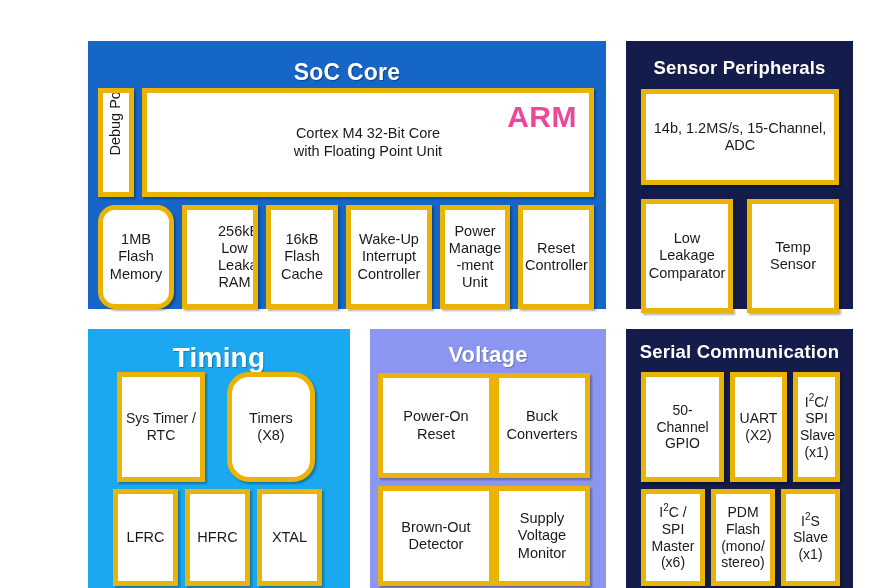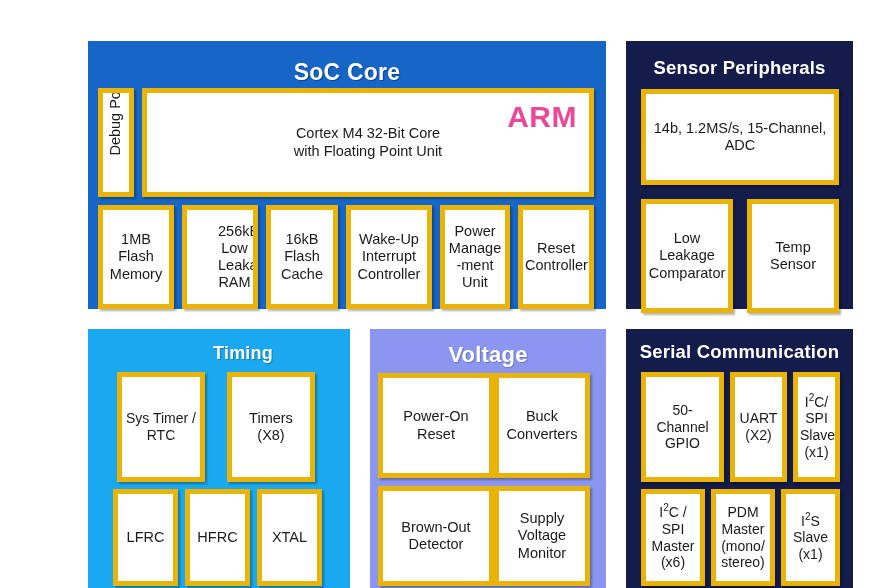--- a/index.html
+++ b/index.html
@@ -127,33 +127,33 @@
 
   
   #panel-timing {
     left: 88px; top: 302px;
     width: 262px; height: 270px;
     background: #1aa8f0;
   }
   #timing-title {
     position: absolute;
     left: 0; top: 15px; width: 100%;
-    font-size: 18px;
+    font-size: 28px;
     text-shadow: 1px 1px 1px rgba(0,0,0,0.28);
-    padding-left: 24px;
   }
   #block-sys-timer {
     left: 29px; top: 43px;
     width: 88px; height: 110px;
     font-size: 14px;
   }
   #block-timers {
     left: 139px; top: 43px;
     width: 88px; height: 110px;
     font-size: 14.5px;
+    border-radius: 22px;
   }
   .timing-row2 { top: 160px; height: 97px; font-size: 14.5px; }
   #block-lfrc  { left: 25px;  width: 65px; }
   #block-hfrc  { left: 97px;  width: 65px; }
   #block-xtal  { left: 169px; width: 65px; }
 
   
   #panel-voltage {
     left: 370px; top: 302px;
     width: 236px; height: 270px;
@@ -208,21 +208,21 @@
     <div class="block" id="block-debug-port">
       <span class="lbl">Debug Port</span>
     </div>
 
     <div class="block" id="block-cortex">
       <span class="lbl">Cortex M4 32-Bit Core
 with Floating Point Unit</span>
       <span id="arm-logo">ARM</span>
     </div>
 
-    <div class="block soc-row2" style="left:10px; width:76px;">
+    <div class="block soc-row2" style="left:10px; width:76px;border-radius:17px;">
       <span class="lbl">1MB
 Flash
 Memory</span>
     </div>
     <div class="block soc-row2" style="left:94px; width:76px;padding-left:31px;">
       <span class="lbl">256kB
 Low
 Leakage
 RAM</span>
     </div>
@@ -329,21 +329,21 @@
 (x1)</span></span>
     </div>
 
     <div class="block ser-row2" id="block-i2c-master">
       <span class="lbl"><span>I</span><sup>2</sup><span>C / SPI
 Master
 (x6)</span></span>
     </div>
     <div class="block ser-row2" id="block-pdm">
       <span class="lbl">PDM
-Master
+Flash
 (mono/
 stereo)</span>
     </div>
     <div class="block ser-row2" id="block-i2s-slave">
       <span class="lbl"><span>I</span><sup>2</sup><span>S
 Slave
 (x1)</span></span>
     </div>
   </div>
 

